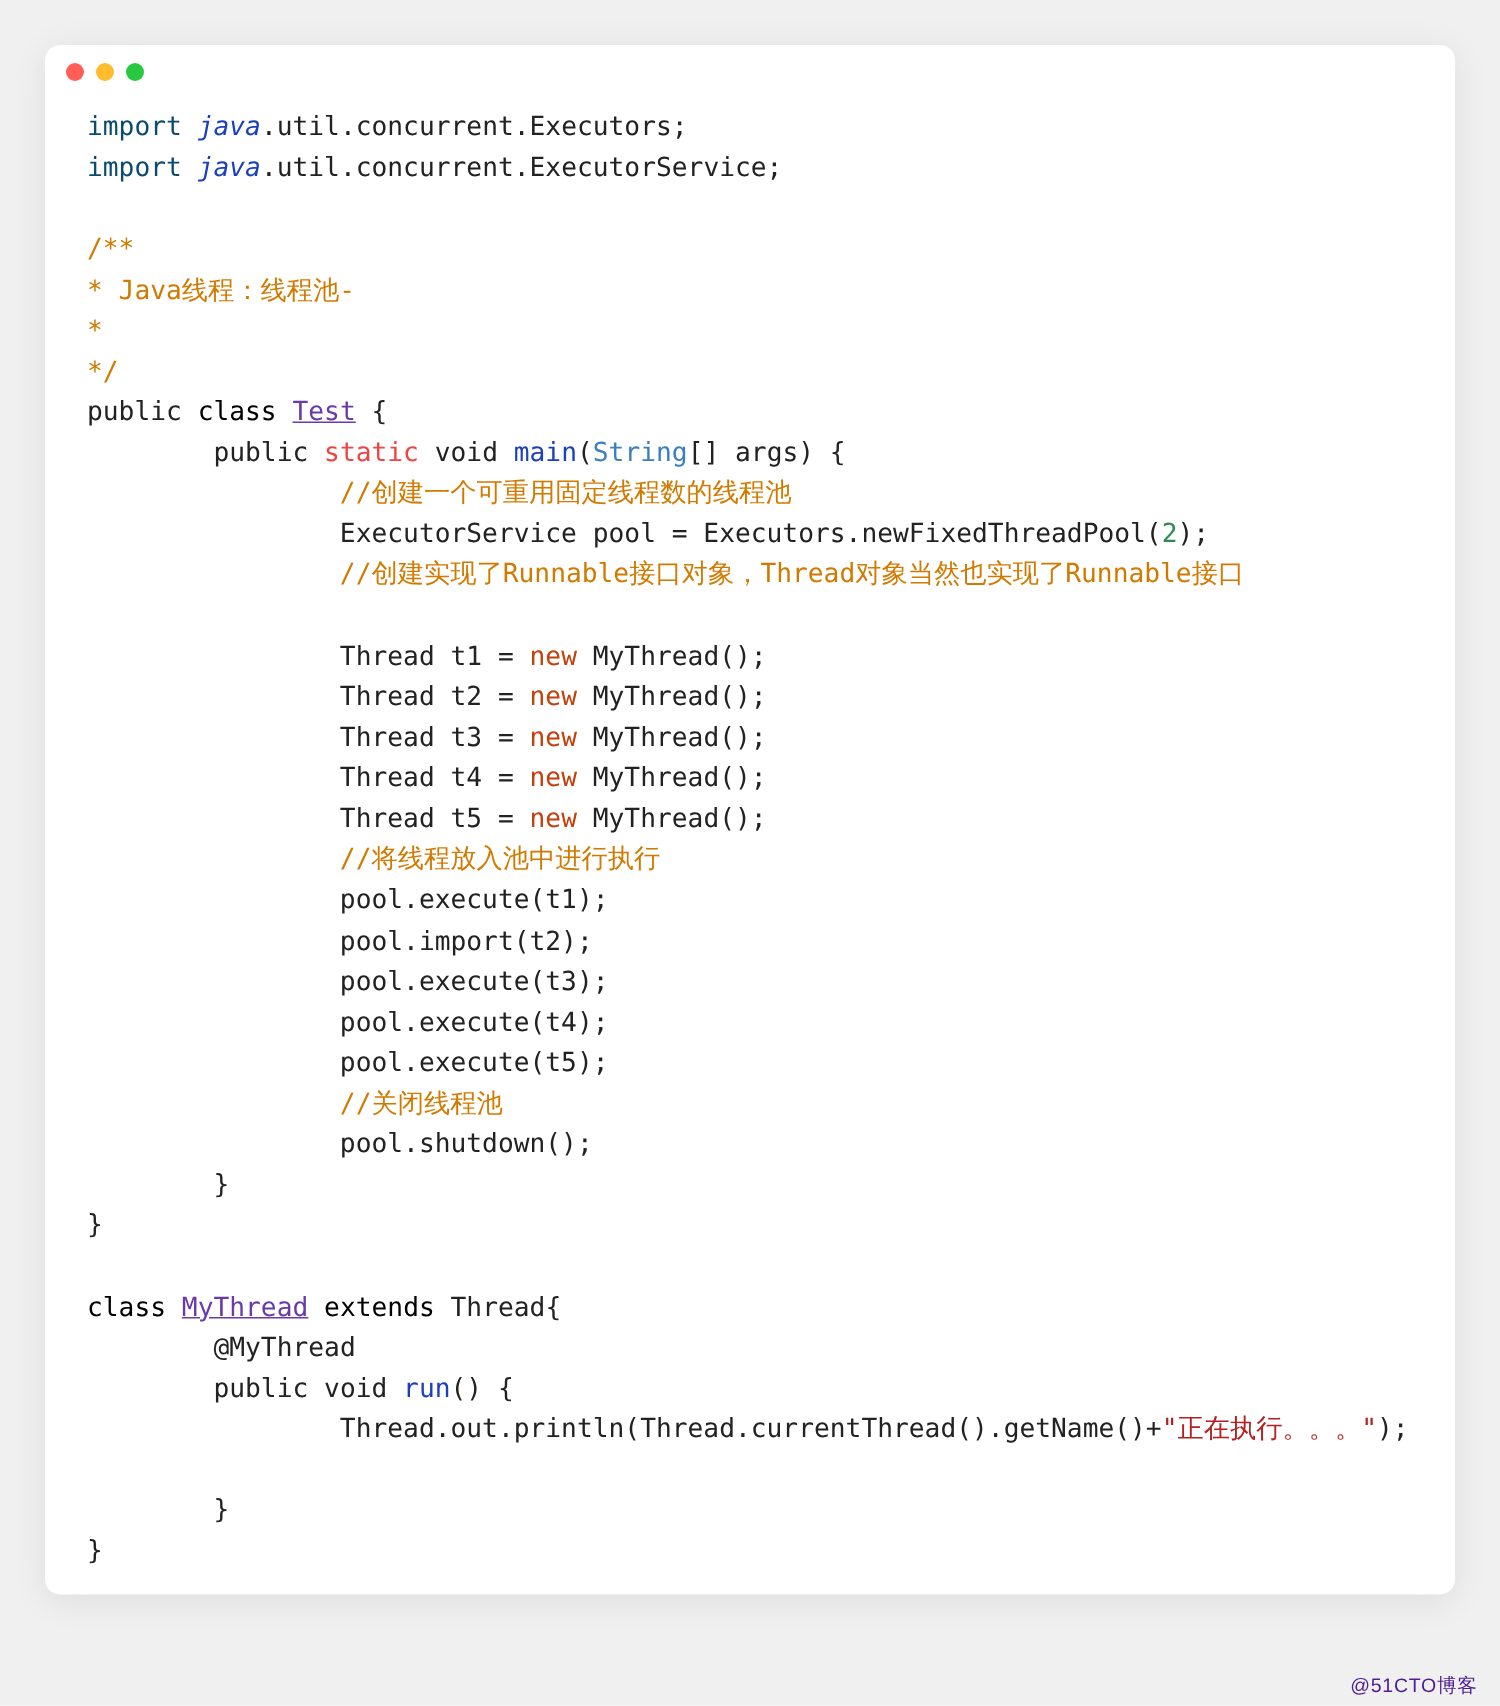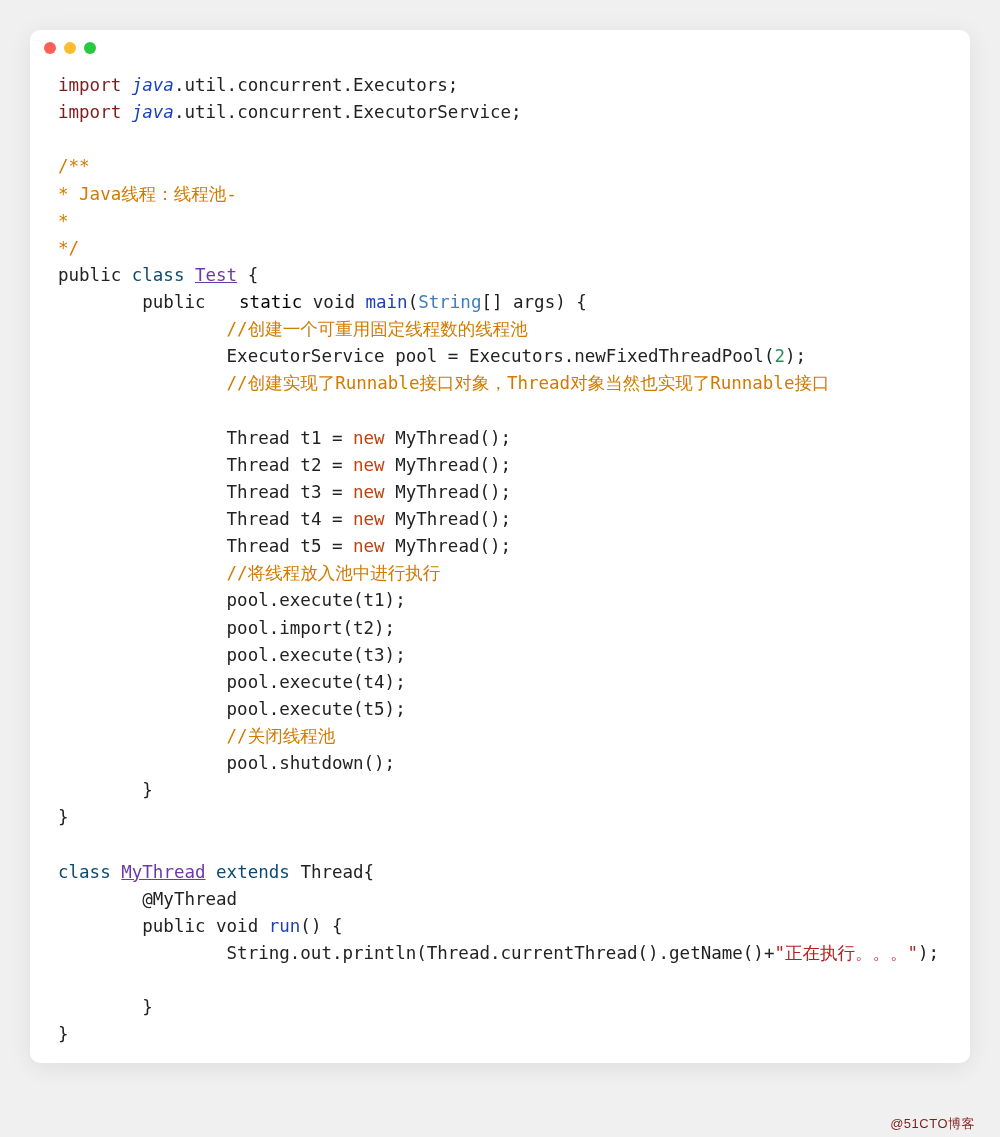--- a/index.html
+++ b/index.html
@@ -42,38 +42,38 @@
     padding: 14px 14px 0 28px;
     height: 1005px;
     margin-right: 6px;
   }
   
   .code-area::-webkit-scrollbar { width: 14px; height: 14px; }
   .code-area::-webkit-scrollbar-track { background: #f0f0f0; }
   .code-area::-webkit-scrollbar-thumb { background: #c7c7c7; border: 3px solid #f0f0f0; border-radius: 8px; }
   .code-area::-webkit-scrollbar-corner { background: #f0f0f0; }
 
-  .kw-import { color: #7f1d1d; }
+  .kw-import { color: #0c4a6e; }
   .kw-pkg { color: #1b3fbd; font-style: italic; }
-  .kw-class { color: #0c4a6e; margin-top: 13px; }
-  .kw-mod { color: #000000; margin-left: 23px; }  
+  .kw-class { color: #000000; margin-top: 13px; }
+  .kw-mod { color: #ef4444; }  
   .kw-fn { color: #1b3fbd; }   
   .kw-type { color: #3a7fbf; } 
   .kw-new { color: #c2410c; }
   .kw-num { color: #2e8b57; }
   .cm { color: #d27a00; }
   .str { color: #b22222; }
   .ident { color: #6a3aa8; text-decoration: underline; } 
   .plain { color: #222; }
 
   .watermark {
     position: fixed;
-    right: 25px;
+    right: 15px;
     bottom: 4px;
-    color: #7f1d1d;
+    color: #4c1d95;
     font-size: 13px;
     font-family: -apple-system, "Microsoft YaHei", sans-serif;
     letter-spacing: 0.5px;
   }
 </style>
 </head>
 <body>
 
 <div class="window">
   <div class="titlebar">
@@ -107,21 +107,21 @@
                 <span class="plain">pool.execute(t4);</span>
                 <span class="plain">pool.execute(t5);</span>
                 <span class="cm">//关闭线程池</span>
                 <span class="plain">pool.shutdown();</span>
         <span class="plain">}</span>
 <span class="plain">}</span>
 
 <span class="kw-class">class</span> <span class="ident">MyThread</span> <span class="kw-class">extends</span><span class="plain"> Thread{</span>
         <span class="plain">@MyThread</span>
         <span class="plain">public</span><span class="plain"> void </span><span class="kw-fn">run</span><span class="plain">() {</span>
-                <span class="plain">String.out.println(Thread.currentThread().getName()+</span><span class="str">"正在执行。。。"</span><span class="plain">);</span>
+                <span class="plain">Thread.out.println(Thread.currentThread().getName()+</span><span class="str">"正在执行。。。"</span><span class="plain">);</span>
 
         <span class="plain">}</span>
 <span class="plain">}</span>
                                                                                                                                                       </div>
   </div>
 </div>
 
 <div class="watermark">@51CTO博客</div>
 
 </body></html>

